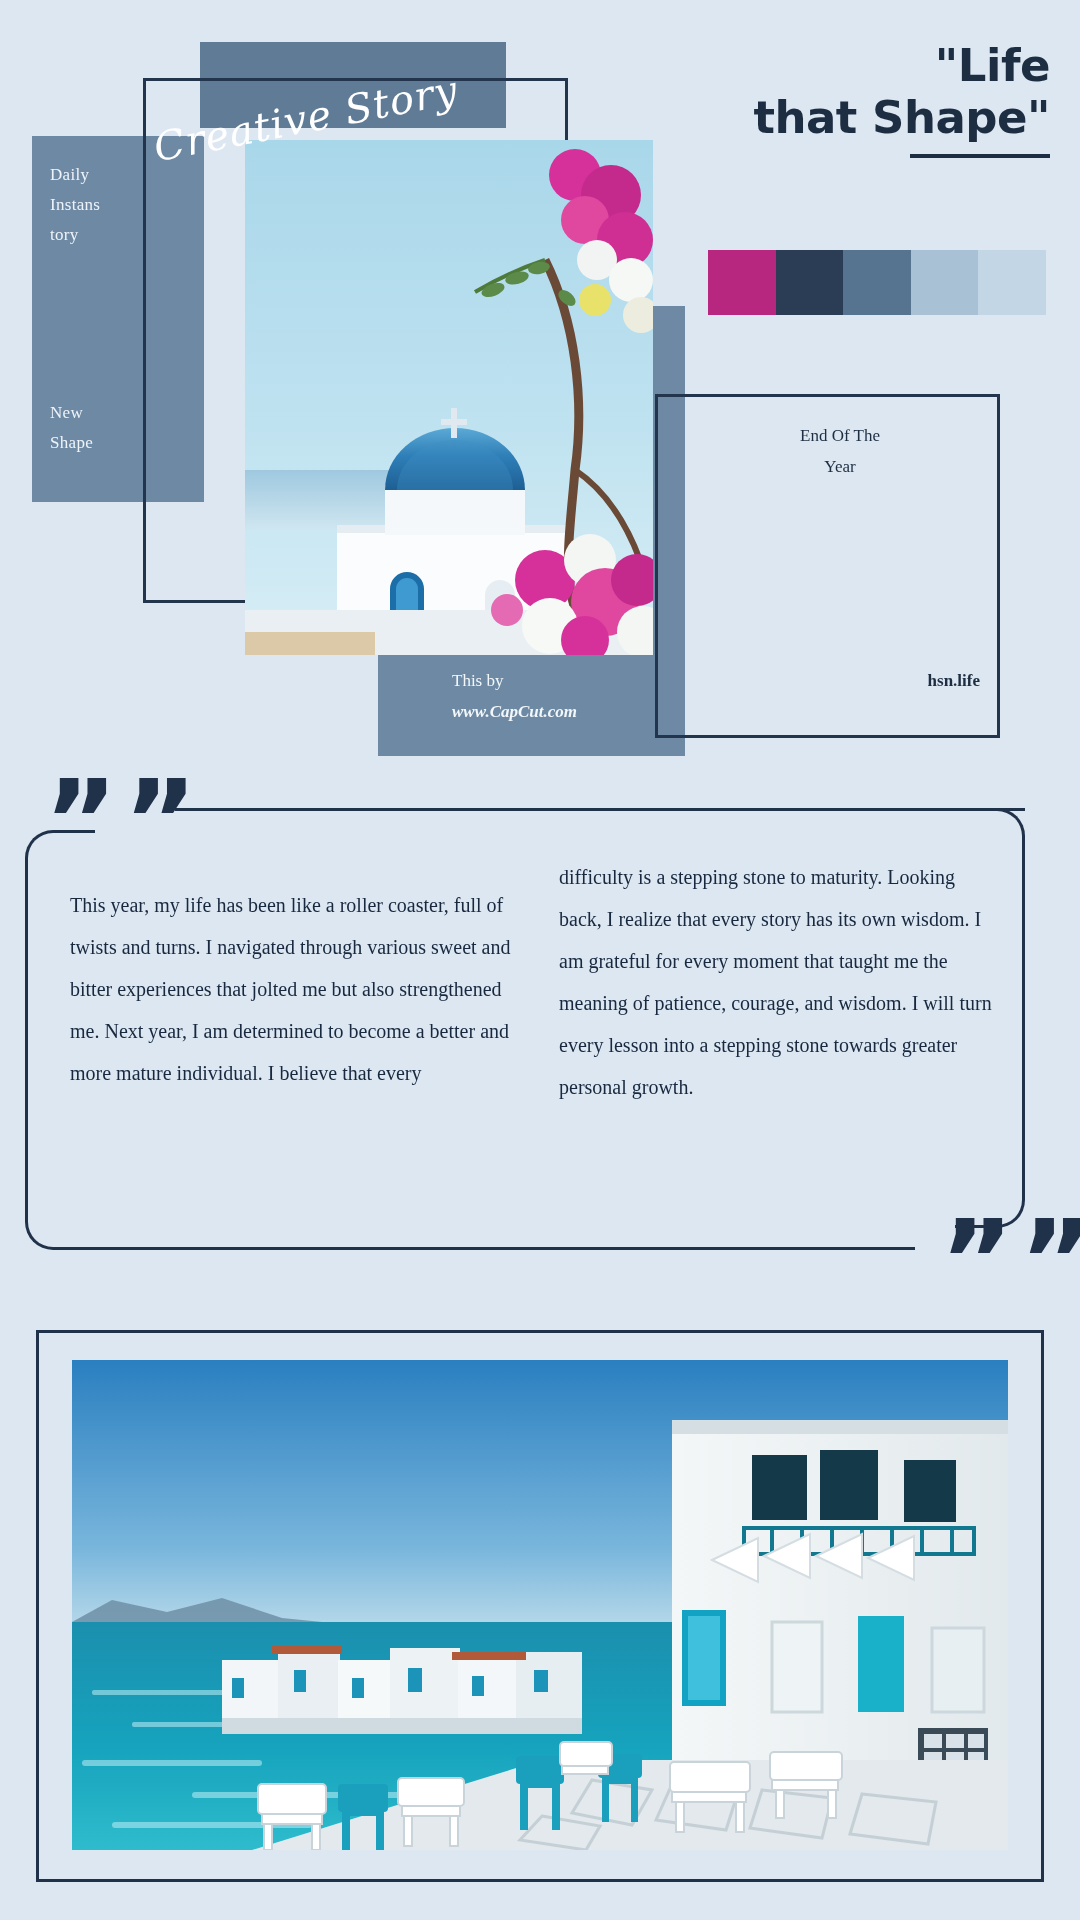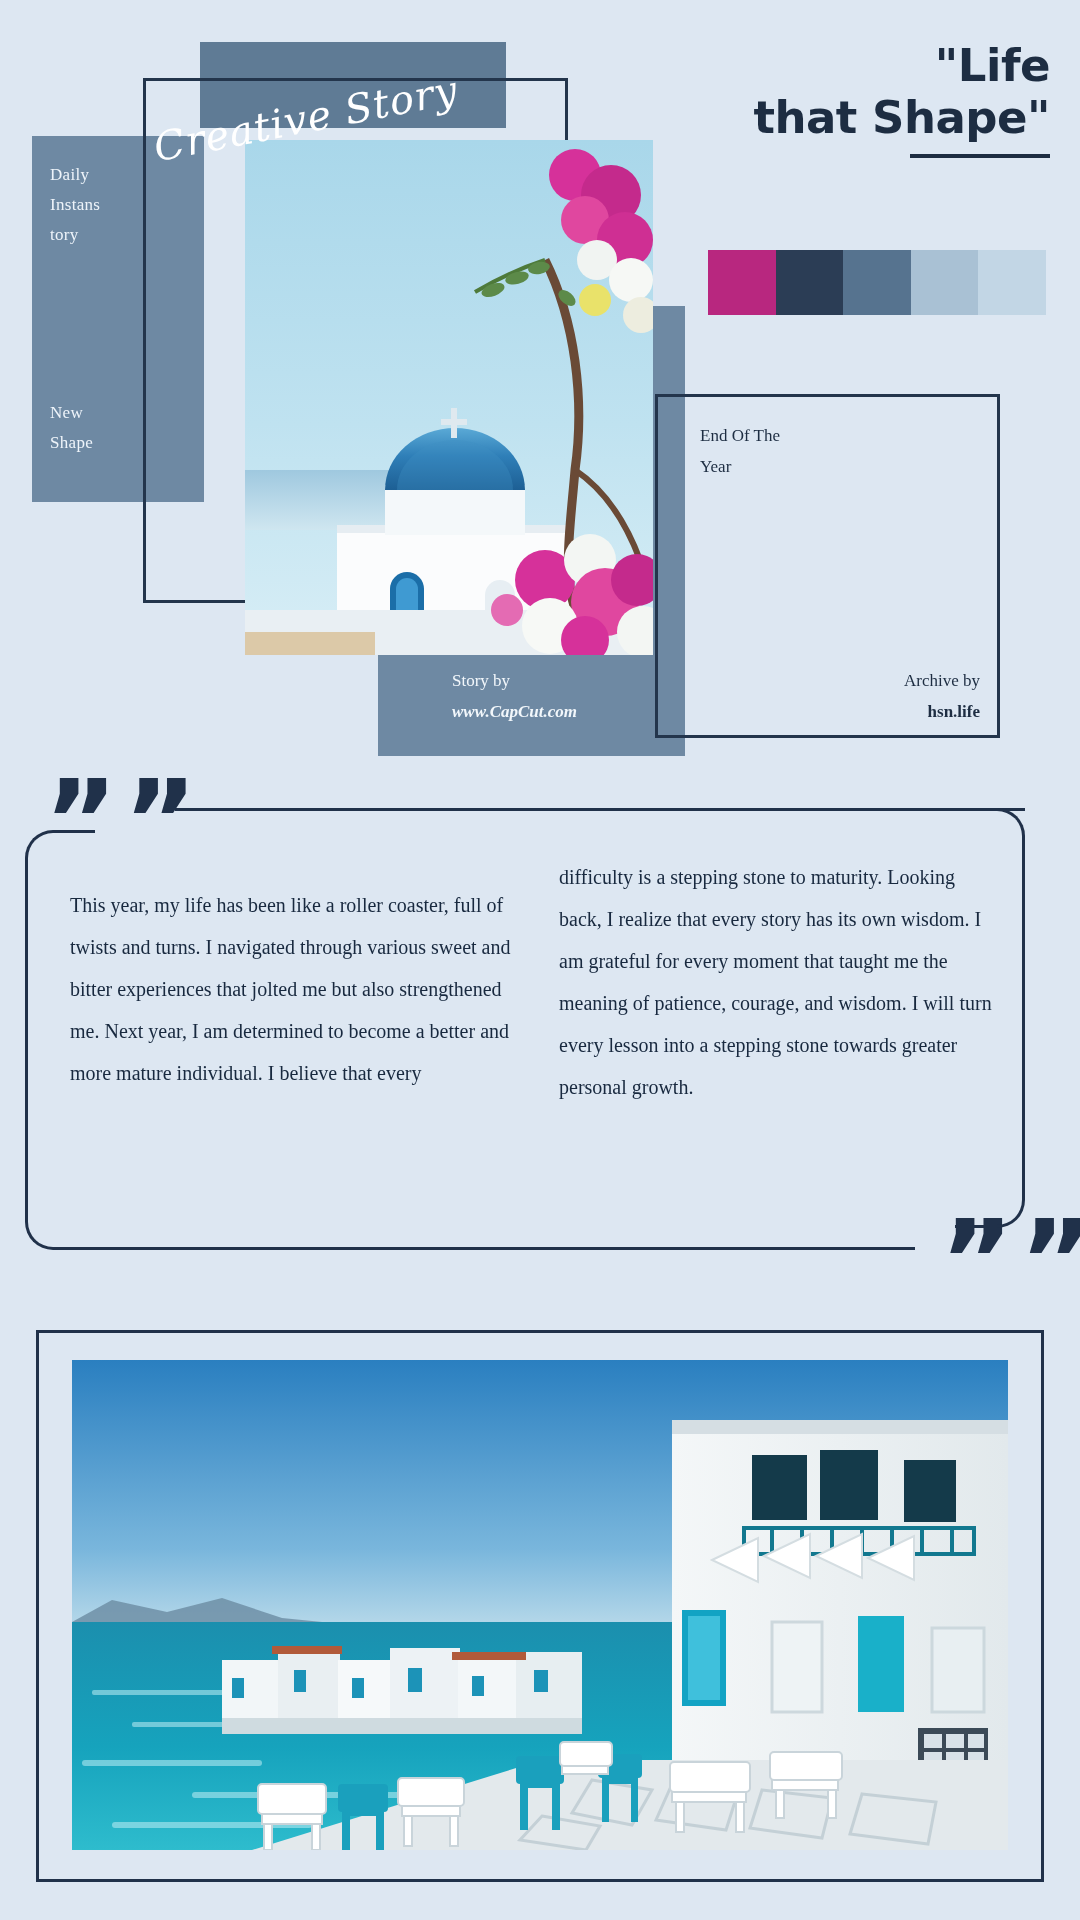--- a/index.html
+++ b/index.html
@@ -95,21 +95,21 @@
     color: #f2f7fb;
     font-size: 17px;
     line-height: 31px;
   }
   .credit-made .b { font-weight: bold; font-style: italic; }
 
   .credit-right {
     position: absolute;
     left: 700px; top: 420px;
     width: 280px;
-    text-align: left;
+    text-align: center;
     color: #1d2d42;
     font-size: 17px;
     line-height: 31px;
   }
   .credit-archive {
     position: absolute;
     left: 700px; top: 665px;
     width: 280px;
     text-align: right;
     color: #1d2d42;
@@ -325,29 +325,28 @@
           <circle cx="398" cy="492" r="26" fill="#f3f6f3"></circle>
           <circle cx="340" cy="500" r="24" fill="#d6319a"></circle>
           <circle cx="262" cy="470" r="16" fill="#e46bb3"></circle>
         </g>
       </svg>
     </div>
 
     <div class="script">Creative Story</div>
 
     <div class="credit-made">
-      <div>Story by</div>
+      <div>This by</div>
       <div class="b">www.CapCut.com</div>
     </div>
 
     <div class="credit-right" style="white-space:pre-line">End Of The
 Year</div>
 
     <div class="credit-archive">
-      <div>Archive by</div>
       <div class="b">hsn.life</div>
     </div>
   </div>
 
   <div class="headline">
     <div>"Life</div>
     <div>that Shape"</div>
     <span class="ul"></span>
   </div>
 

